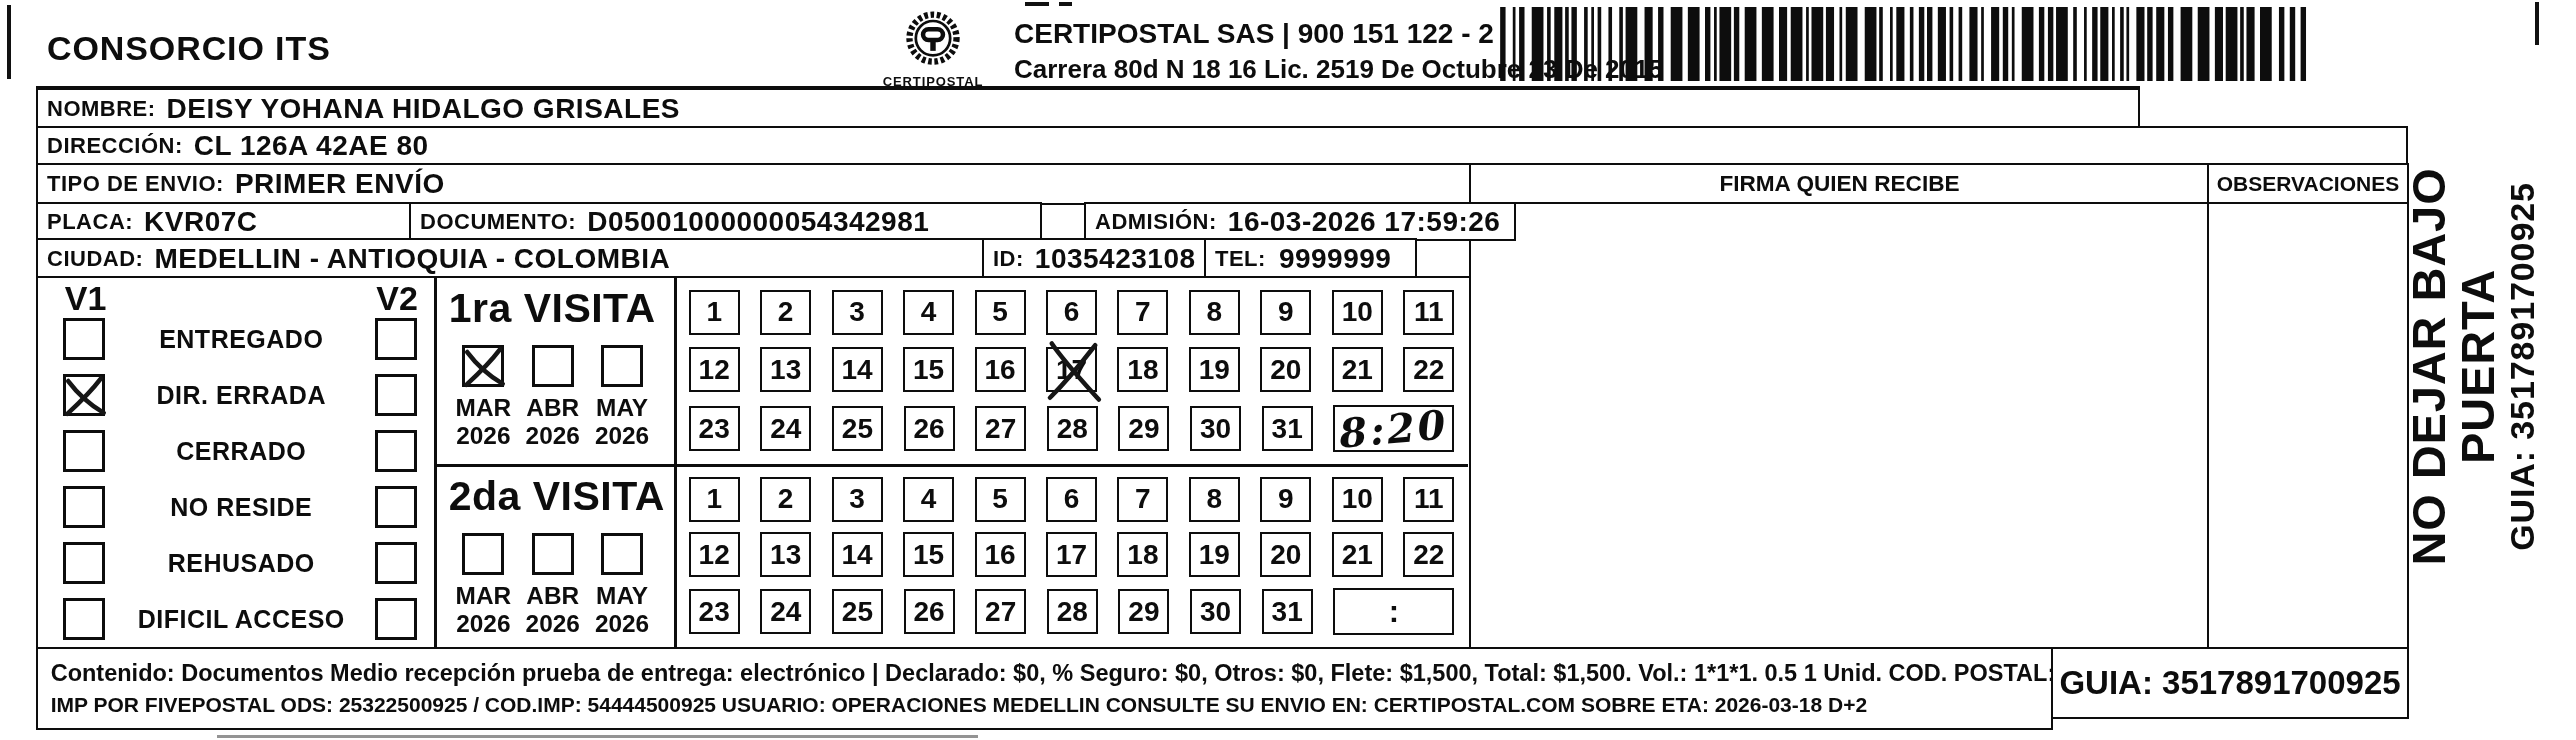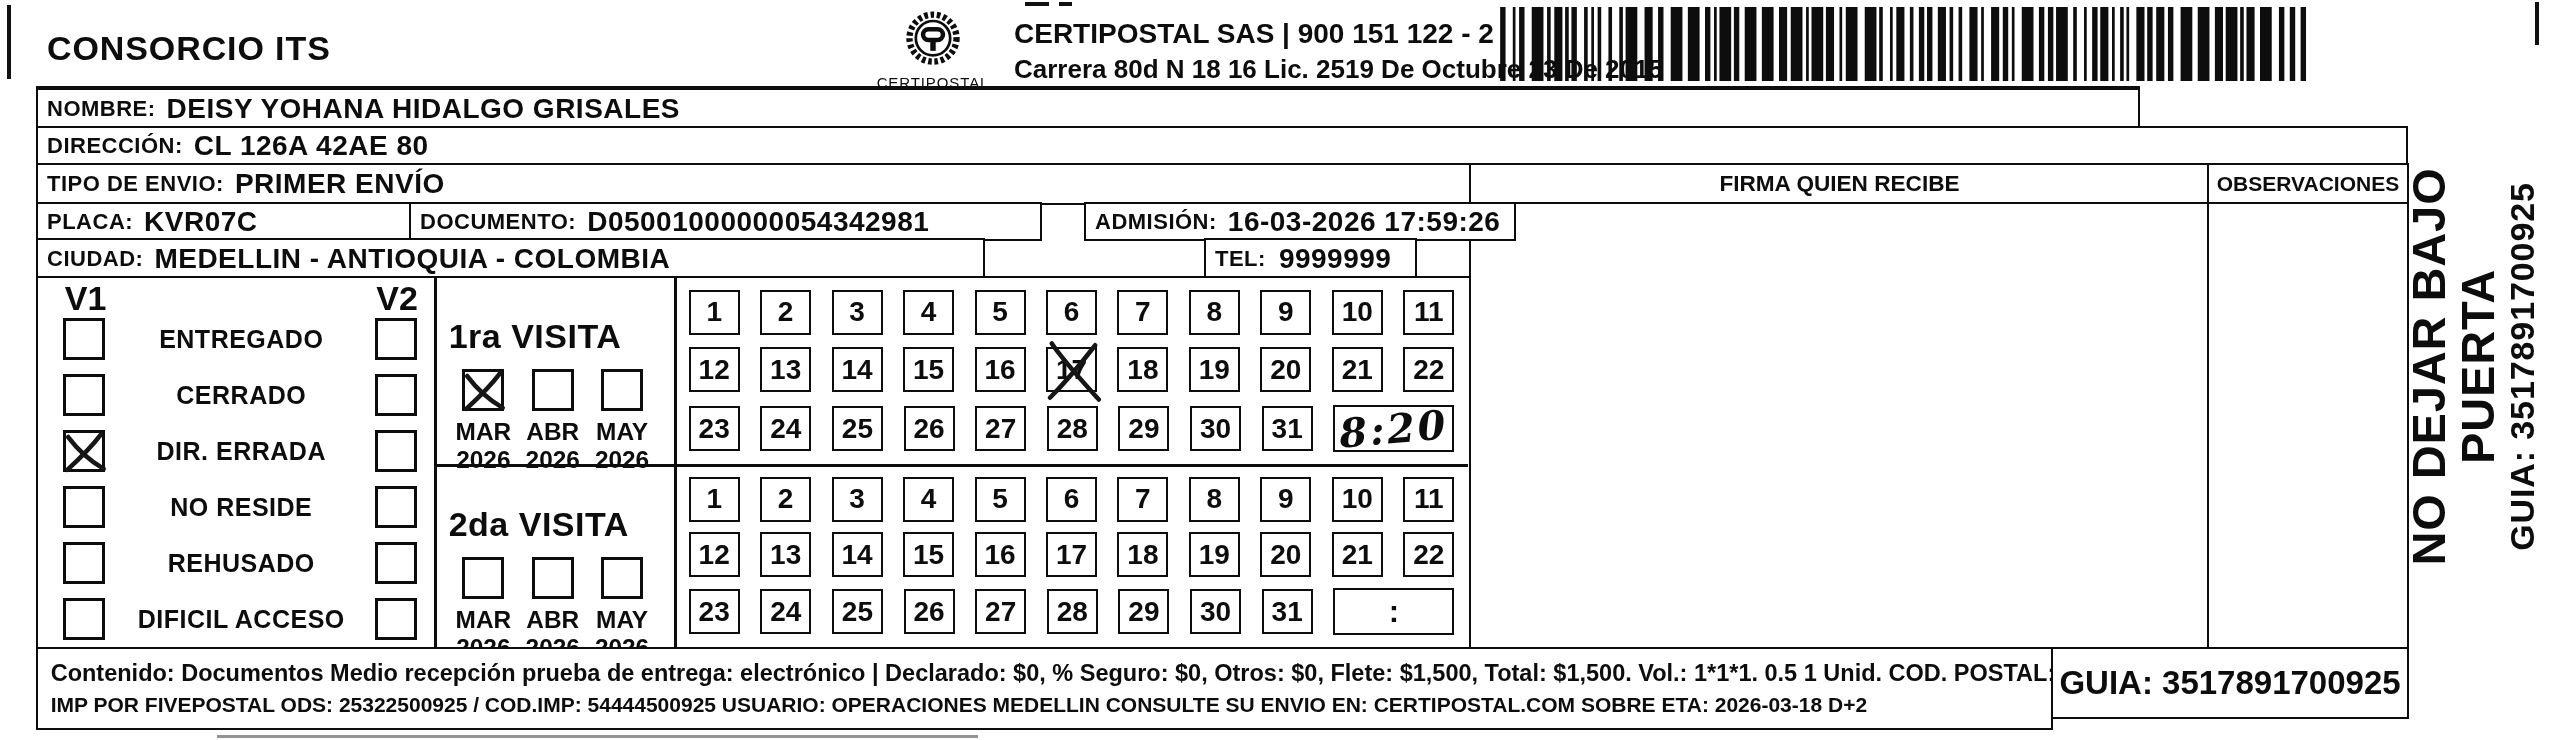--- a/index.html
+++ b/index.html
@@ -7,31 +7,31 @@
         font-family:"Liberation Sans",sans-serif;color:#0d0d0d;overflow:hidden;}
   .abs{position:absolute;box-sizing:border-box;}
   .bordered{border:2.7px solid #0d0d0d;background:#fff;}
   .cellrow{display:flex;align-items:center;padding-left:9px;gap:11px;white-space:nowrap;overflow:hidden;}
   .lab{font-weight:700;font-size:22px;letter-spacing:0.5px;}
   .val{font-weight:600;font-size:28px;letter-spacing:0.5px;}
   .hdrcell{display:flex;align-items:center;justify-content:center;font-weight:700;font-size:22.6px;}
   
   .company{font-size:34px;font-weight:600;letter-spacing:0.9px;}
   .infoline{font-size:27px;font-weight:700;line-height:1.3;}
-  .logo-label{font-size:15px;font-weight:400;letter-spacing:0.9px;text-align:center;}
+  .logo-label{font-size:13px;font-weight:700;letter-spacing:0.9px;text-align:center;}
   .logo-tag{height:4.5px;background:#222;opacity:.75;margin-top:2.7px;}
   
   .status-rows{display:flex;flex-direction:column;justify-content:space-between;}
   .status-row{display:grid;grid-template-columns:45px 1fr 45px;align-items:center;padding:0 14.5px 0 25px;}
   .status-label{text-align:center;font-weight:700;font-size:25px;letter-spacing:0.5px;}
   .cb{position:relative;display:inline-block;width:42px;height:42px;border:3.6px solid #0d0d0d;background:#fff;box-sizing:border-box;}
   .cb svg{position:absolute;left:-6.3px;top:-6.3px;width:51px;height:51px;}
   .vhead{font-size:34px;font-weight:700;}
   
-  .visit-title{font-size:34px;font-weight:700;letter-spacing:0.5px;padding:7.2px 0 0 12.7px;margin-top:32px;}
+  .visit-title{font-size:41px;font-weight:700;letter-spacing:0.5px;padding:7.2px 0 0 12.7px;}
   .months{display:flex;justify-content:space-between;padding:12.7px 16.3px 0 12.7px;}
   .mcol{display:flex;flex-direction:column;align-items:center;width:71px;}
   .mcol .mlab{font-weight:700;font-size:24.4px;margin-top:7px;line-height:1.15;}
   
   .cal{display:flex;flex-direction:column;justify-content:space-around;padding:5.4px 12.7px;}
   .calrow{display:flex;justify-content:space-between;align-items:center;}
   .daycell{position:relative;width:51px;height:45px;border:2.7px solid #0d0d0d;box-sizing:border-box;
            display:flex;align-items:center;justify-content:center;font-weight:700;font-size:28px;background:#fff;}
   .daycell svg.xover{position:absolute;left:-9px;top:-11px;width:69px;height:67px;}
   .timecell{width:121px;height:47px;border:2.7px solid #0d0d0d;box-sizing:border-box;
@@ -184,20 +184,24 @@
   </div>
   <div class="abs bordered cellrow" style="left:1039px;top:202px;width:432px;height:39px;margin-left:45px;">
     <span class="lab">ADMISIÓN:</span>
     <span class="val">16-03-2026 17:59:26</span>
   </div>
 
   <div class="abs bordered cellrow" style="left:36px;top:238px;width:949px;height:41px;">
     <span class="lab">CIUDAD:</span>
     <span class="val">MEDELLIN - ANTIOQUIA - COLOMBIA</span>
   </div>
+  <div class="abs bordered cellrow" style="left:982px;top:238px;width:225px;height:41px;">
+    <span class="lab">ID:</span>
+    <span class="val">1035423108</span>
+  </div>
   <div class="abs bordered cellrow" style="left:1204px;top:238px;width:213px;height:41px;gap:13px;">
     <span class="lab">TEL:</span>
     <span class="val">9999999</span>
   </div>
 
   <div class="abs bordered" style="left:36px;top:276px;width:1435px;height:374px;">
 
     <div class="abs" style="left:396px;top:0;width:2.7px;height:369px;background:#0d0d0d;"></div>
     <div class="abs" style="left:636px;top:0;width:2.7px;height:369px;background:#0d0d0d;"></div>
     <div class="abs" style="left:396px;top:186px;width:1034px;height:2.7px;background:#0d0d0d;"></div>
@@ -208,30 +212,30 @@
         <span></span>
         <span class="vhead" style="text-align:center;">V2</span>
       </div>
       <div id="status-rows" class="status-rows" style="height:322px;">
           <div class="status-row">
             <span class="cb"></span>
             <span class="status-label">ENTREGADO</span>
             <span class="cb"></span>
           </div>
           <div class="status-row">
-            <span class="cb"></span>
-            <span class="status-label">CERRADO</span>
-            <span class="cb"></span>
-          </div>
-          <div class="status-row">
             <span class="cb"><span><svg viewBox="0 0 56 56" fill="none">
                   <path d="M9 11 C18 23 33 37 48 46" stroke="#161616" stroke-width="5" stroke-linecap="round"></path>
                   <path d="M45 8 C36 20 20 36 8 47" stroke="#161616" stroke-width="5" stroke-linecap="round"></path>
                 </svg></span></span>
             <span class="status-label">DIR. ERRADA</span>
+            <span class="cb"></span>
+          </div>
+          <div class="status-row">
+            <span class="cb"></span>
+            <span class="status-label">CERRADO</span>
             <span class="cb"></span>
           </div>
           <div class="status-row">
             <span class="cb"></span>
             <span class="status-label">NO RESIDE</span>
             <span class="cb"></span>
           </div>
           <div class="status-row">
             <span class="cb"></span>
             <span class="status-label">REHUSADO</span>

